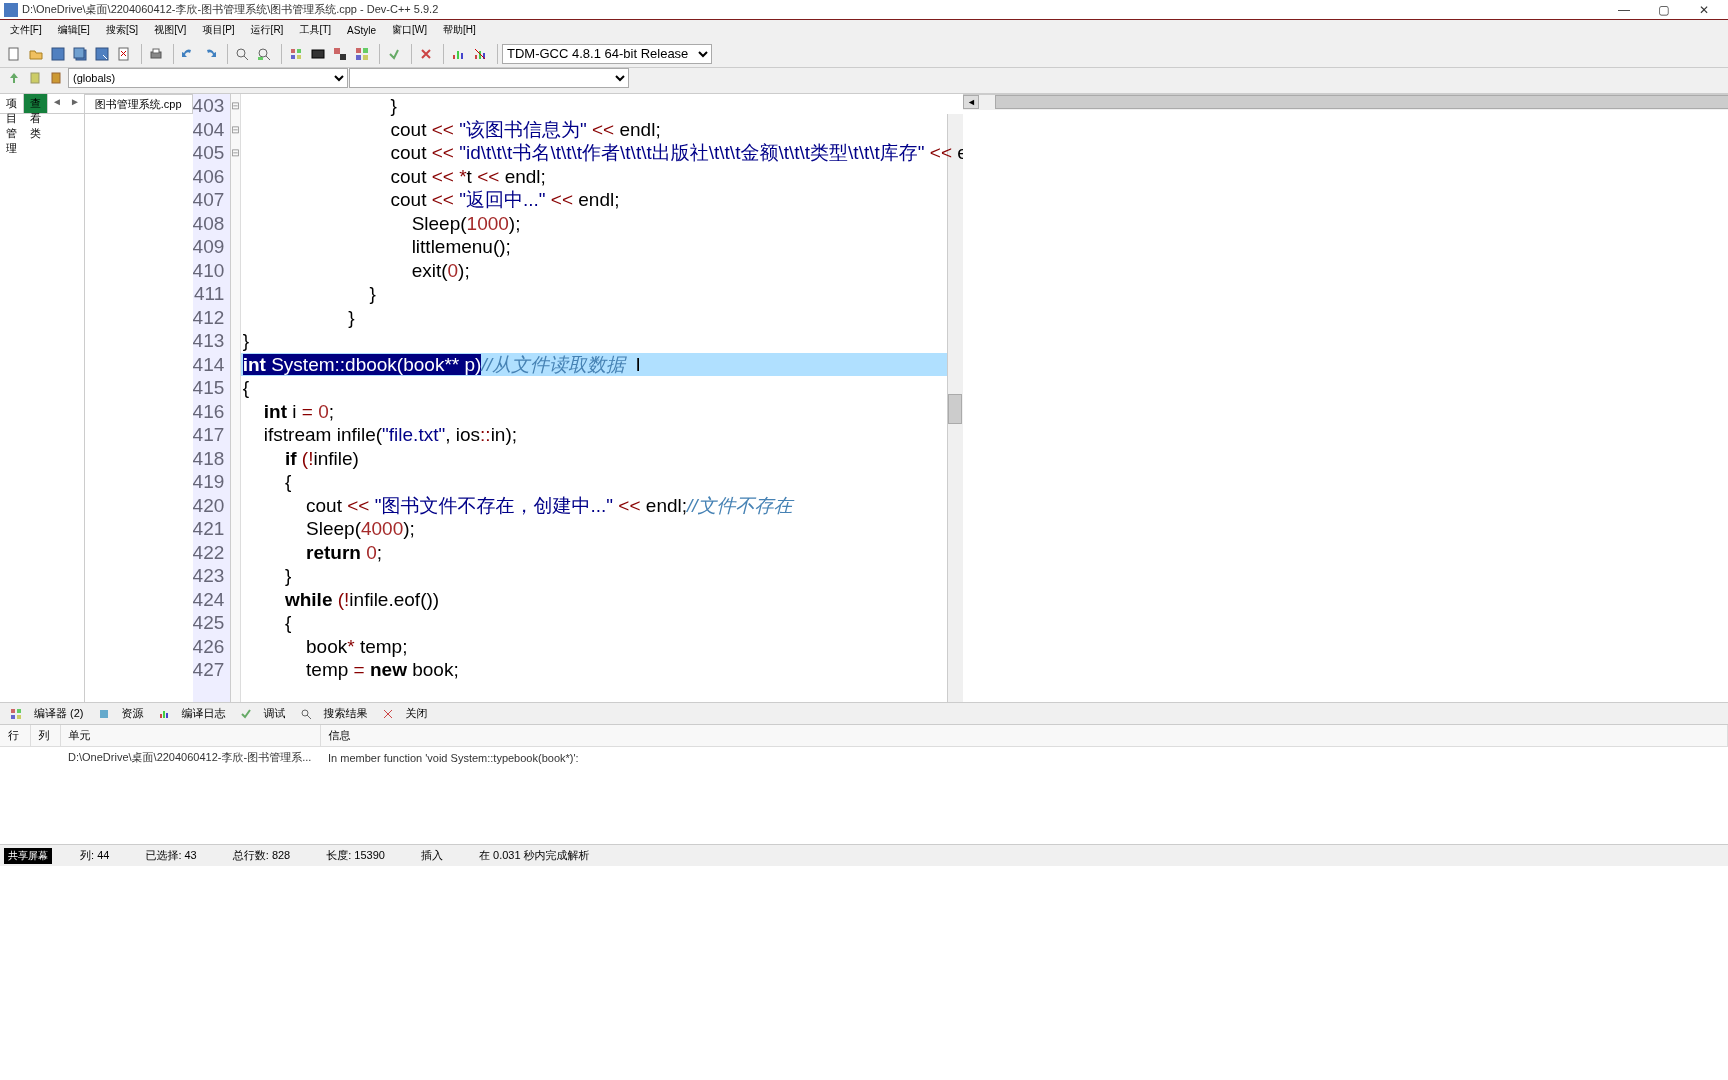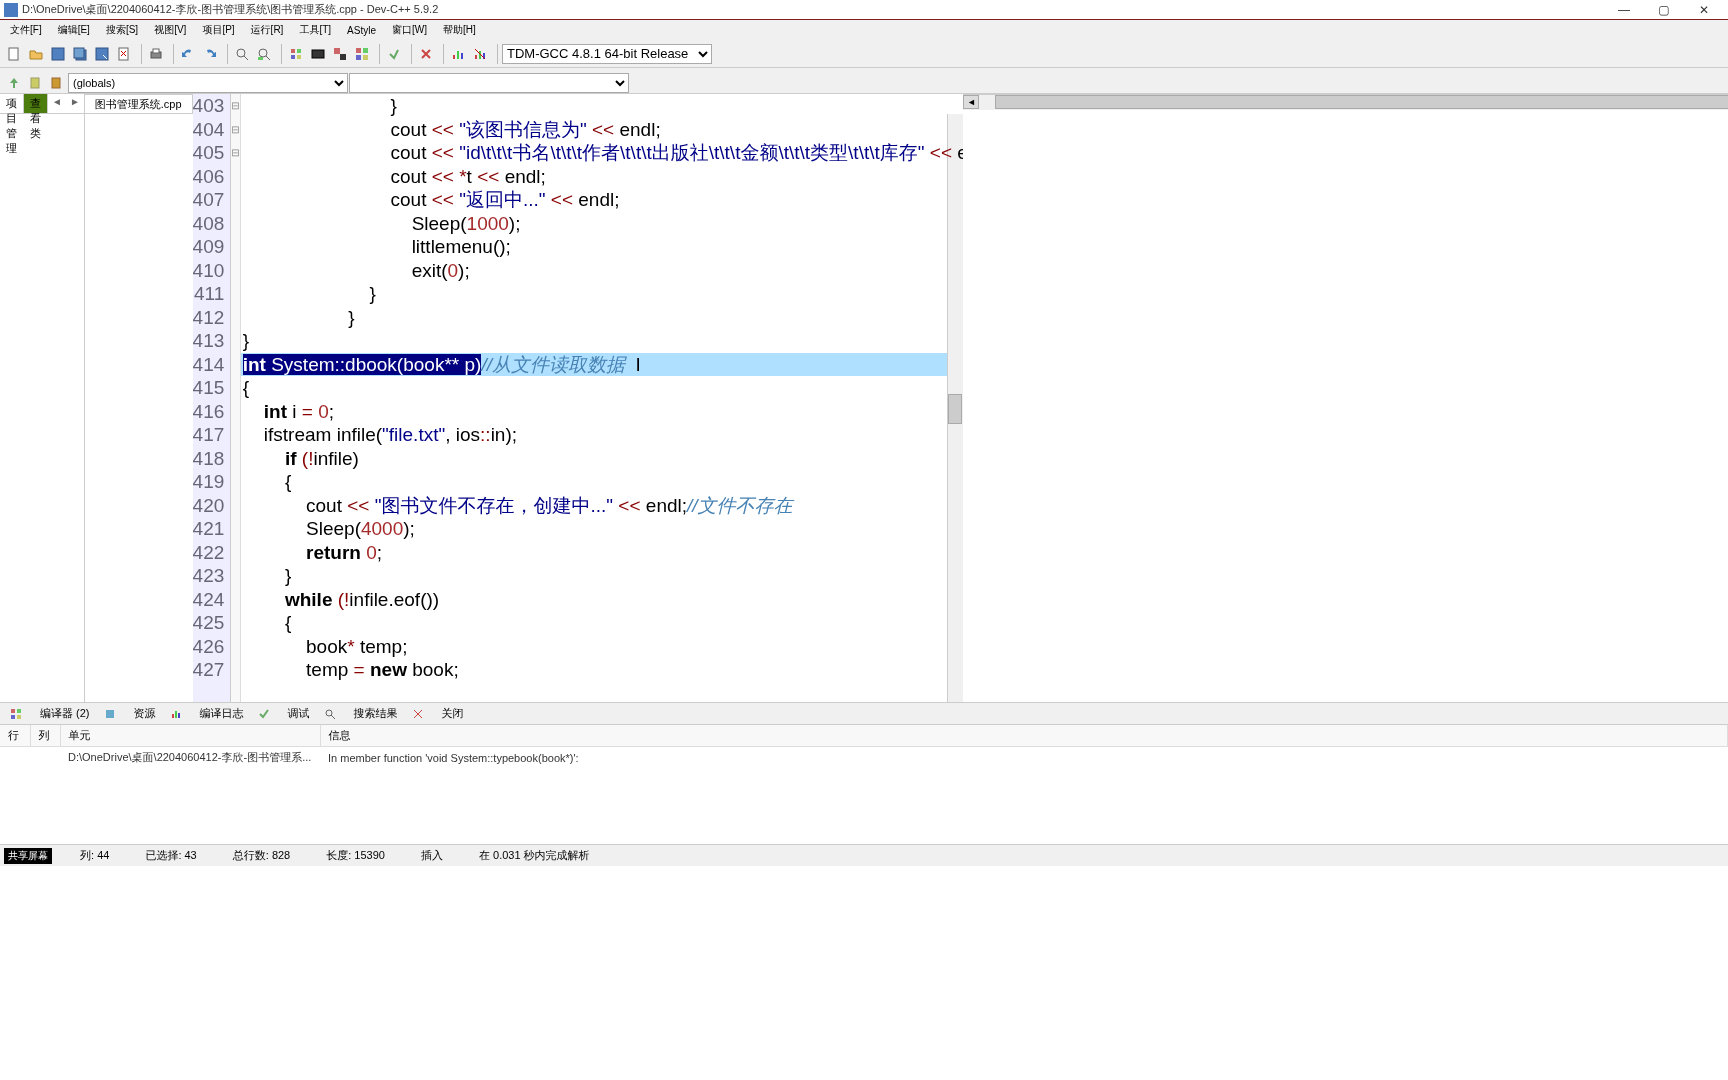--- a/index.html
+++ b/index.html
@@ -11,29 +11,29 @@
 .titlebar .winbtn { width: 40px; height: 18px; display: flex; align-items: center; justify-content: center; font-size: 12px; color: #333; }
 
 .menubar { height: 20px; background: #f0f0f0; display: flex; align-items: center; padding: 0 4px; gap: 4px; font-size: 10px; }
 .menubar span { padding: 2px 6px; }
 
 .toolbar { height: 28px; background: #f0f0f0; border-bottom: 1px solid #ccc; display: flex; align-items: center; padding: 0 4px; gap: 2px; }
 .toolbar .btn { width: 20px; height: 20px; border: 1px solid transparent; display: flex; align-items: center; justify-content: center; font-size: 11px; }
 .toolbar .sep { width: 4px; height: 20px; border-right: 1px solid #bbb; margin: 0 2px; }
 .toolbar select { height: 20px; font-size: 13px; border: 1px solid #aaa; background: #fff; }
 
-.toolbar2 { height: 26px; background: #f0f0f0; border-bottom: 1px solid #ccc; display: flex; align-items: flex-end; padding: 0 4px; gap: 1px; }
+.toolbar2 { height: 26px; background: #f0f0f0; border-bottom: 1px solid #ccc; display: flex; align-items: flex-start; padding: 0 4px; gap: 1px; }
 .toolbar2 .btn { width: 20px; height: 20px; border: 1px solid transparent; display: flex; align-items: center; justify-content: center; }
 .toolbar2 select { height: 20px; font-size: 11px; border: 1px solid #aaa; background: #fff; }
 
 .main { display: flex; height: 608px; }
 
 .sidebar { width: 136px; border-right: 1px solid #ccc; background: #fff; }
 .sidebar-tabs { display: flex; height: 20px; border-bottom: 1px solid #ccc; }
-.sidebar-tabs .tab { padding: 2px 6px; font-size: 11px; border-right: 1px solid #ccc; background: #4d7c0f; }
+.sidebar-tabs .tab { padding: 2px 6px; font-size: 11px; border-right: 1px solid #ccc; background: #15803d; }
 .sidebar-tabs .tab.active { background: #fff; }
 .sidebar-tabs .nav { padding: 2px 4px; font-size: 10px; color: #666; }
 
 .editor { flex: 1; display: flex; flex-direction: row; position: relative; }
 .editor-tabs { height: 20px; display: flex; border-bottom: 1px solid #ccc; }
 .editor-tabs .tab { padding: 2px 10px; font-size: 11px; border-right: 1px solid #ccc; background: #fff; border-top: 1px solid #ccc; }
 
 .code-area { flex: 1; display: flex; font-family: Consolas, "Courier New", monospace; font-size: 19px; overflow: hidden; position: relative; }
 .gutter { width: 56px; background: #eef; text-align: right; padding-right: 6px; color: #667; user-select: none; line-height: 23.5px; border-right: 1px solid #ccc; }
 .fold { width: 12px; background: #f8f8f8; border-right: 1px solid #ddd; line-height: 23.5px; color: #888; font-size: 10px; text-align: center; }
@@ -49,21 +49,21 @@
 .line-highlight { background: #b0e0ff; position: absolute; left: 0; right: 10px; height: 23.5px; z-index: 0; }
 .line-select { background: #000080; color: #fff; }
 
 .hscroll { height: 16px; background: #f0f0f0; border-top: 1px solid #ccc; display: flex; }
 .hscroll .thumb { height: 14px; background: #ccc; width: 924px; margin-left: 16px; border: 1px solid #aaa; }
 .hscroll .arrow { width: 16px; height: 14px; background: #ddd; border: 1px solid #aaa; display: flex; align-items: center; justify-content: center; font-size: 9px; }
 .vscroll { position: absolute; right: 0; top: 20px; bottom: 0; width: 16px; background: #f0f0f0; border-left: 1px solid #ccc; }
 .vscroll .thumb { width: 14px; height: 30px; background: #ccc; border: 1px solid #aaa; position: absolute; top: 280px; }
 
 .bottom-tabs { height: 22px; background: #f0f0f0; border-top: 1px solid #ccc; display: flex; align-items: center; gap: 2px; padding: 0 4px; font-size: 11px; }
-.bottom-tabs .btab { padding: 2px 6px; display: flex; align-items: center; gap: 18px; }
+.bottom-tabs .btab { padding: 2px 6px; display: flex; align-items: center; gap: 12px; }
 .bottom-tabs .btab .bicon { width: 12px; height: 12px; display: inline-block; }
 
 .compiler-table { height: 120px; border-top: 1px solid #ccc; overflow: auto; }
 .compiler-table table { width: 100%; border-collapse: collapse; font-size: 11px; }
 .compiler-table th { text-align: left; padding: 3px 8px; border-right: 1px solid #ddd; background: #f8f8f8; border-bottom: 1px solid #ddd; font-weight: normal; }
 .compiler-table td { padding: 3px 8px; color: #a04040; }
 .compiler-table tr.inf td { color: #333; }
 
 .statusbar { height: 22px; background: #f0f0f0; border-top: 1px solid #ccc; display: flex; align-items: center; font-size: 11px; padding: 0 4px; gap: 20px; }
 .statusbar .seg { padding: 0 8px; }

